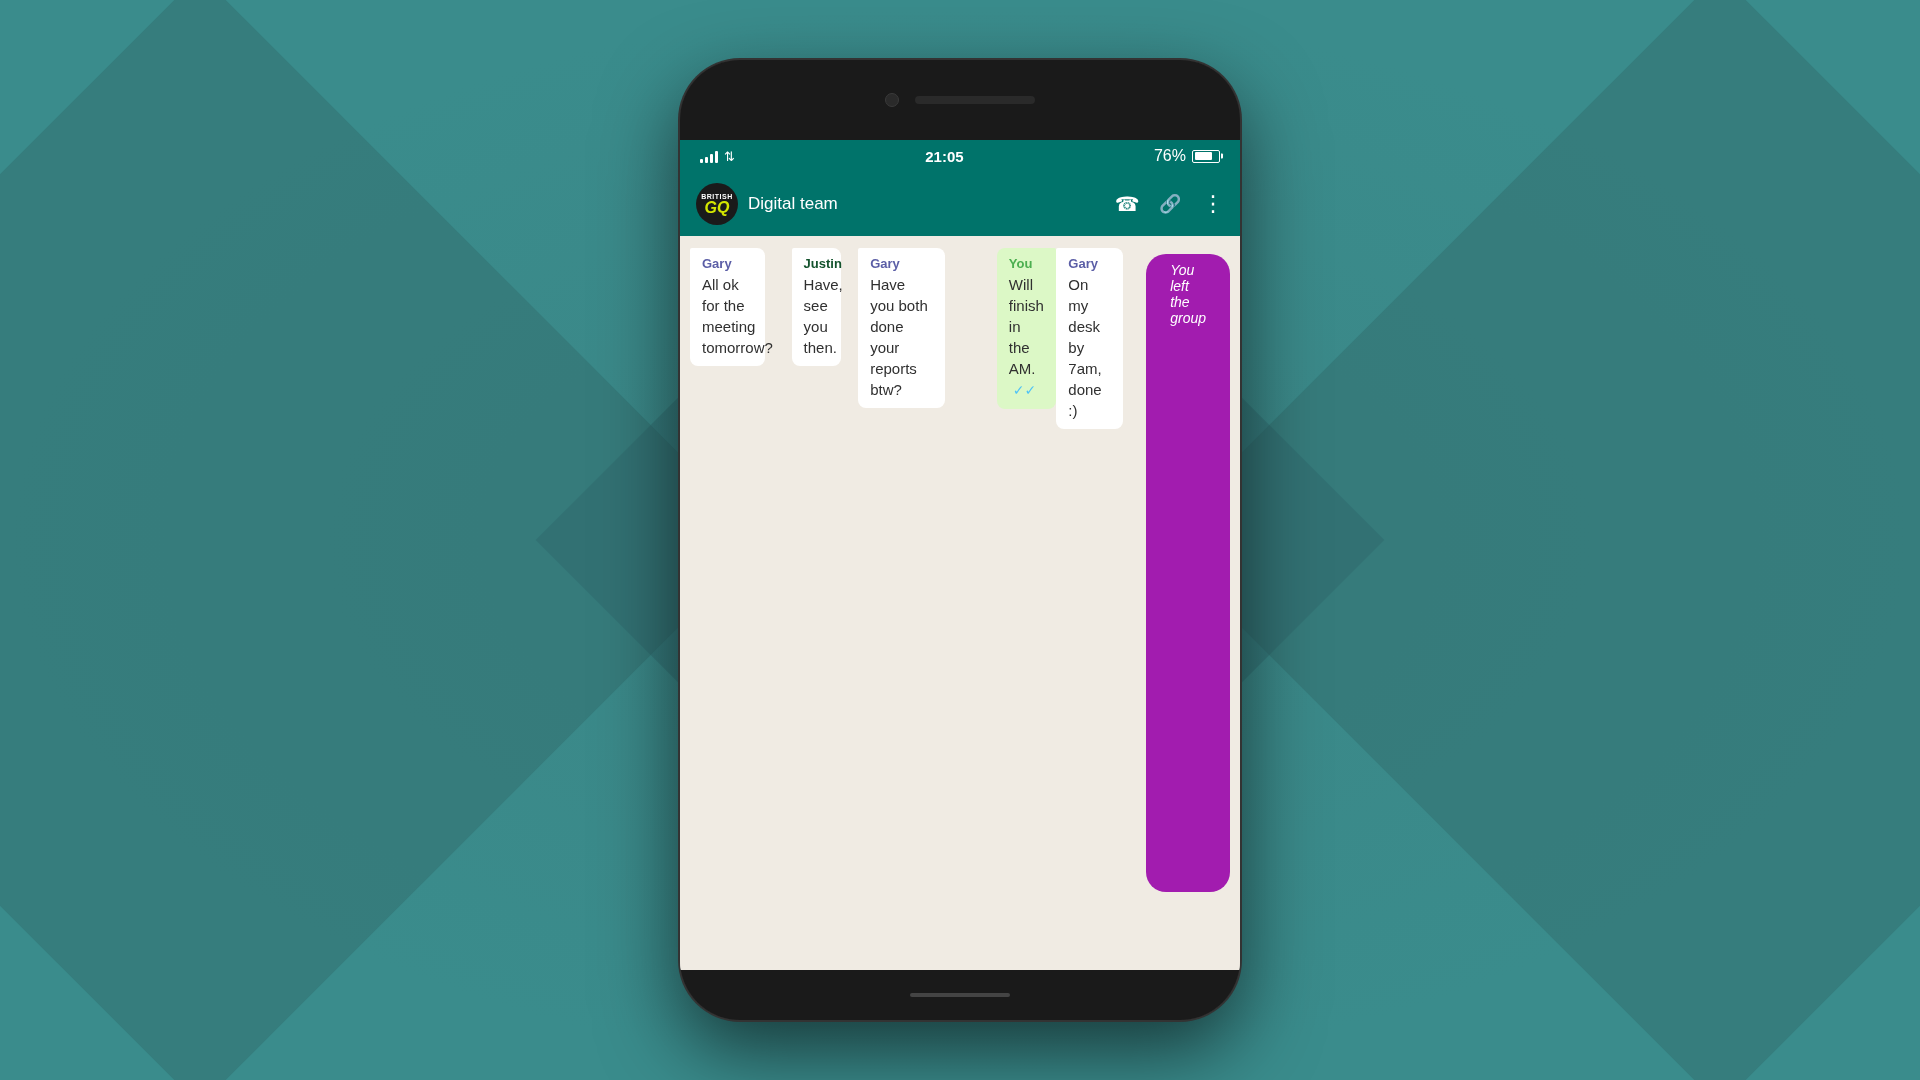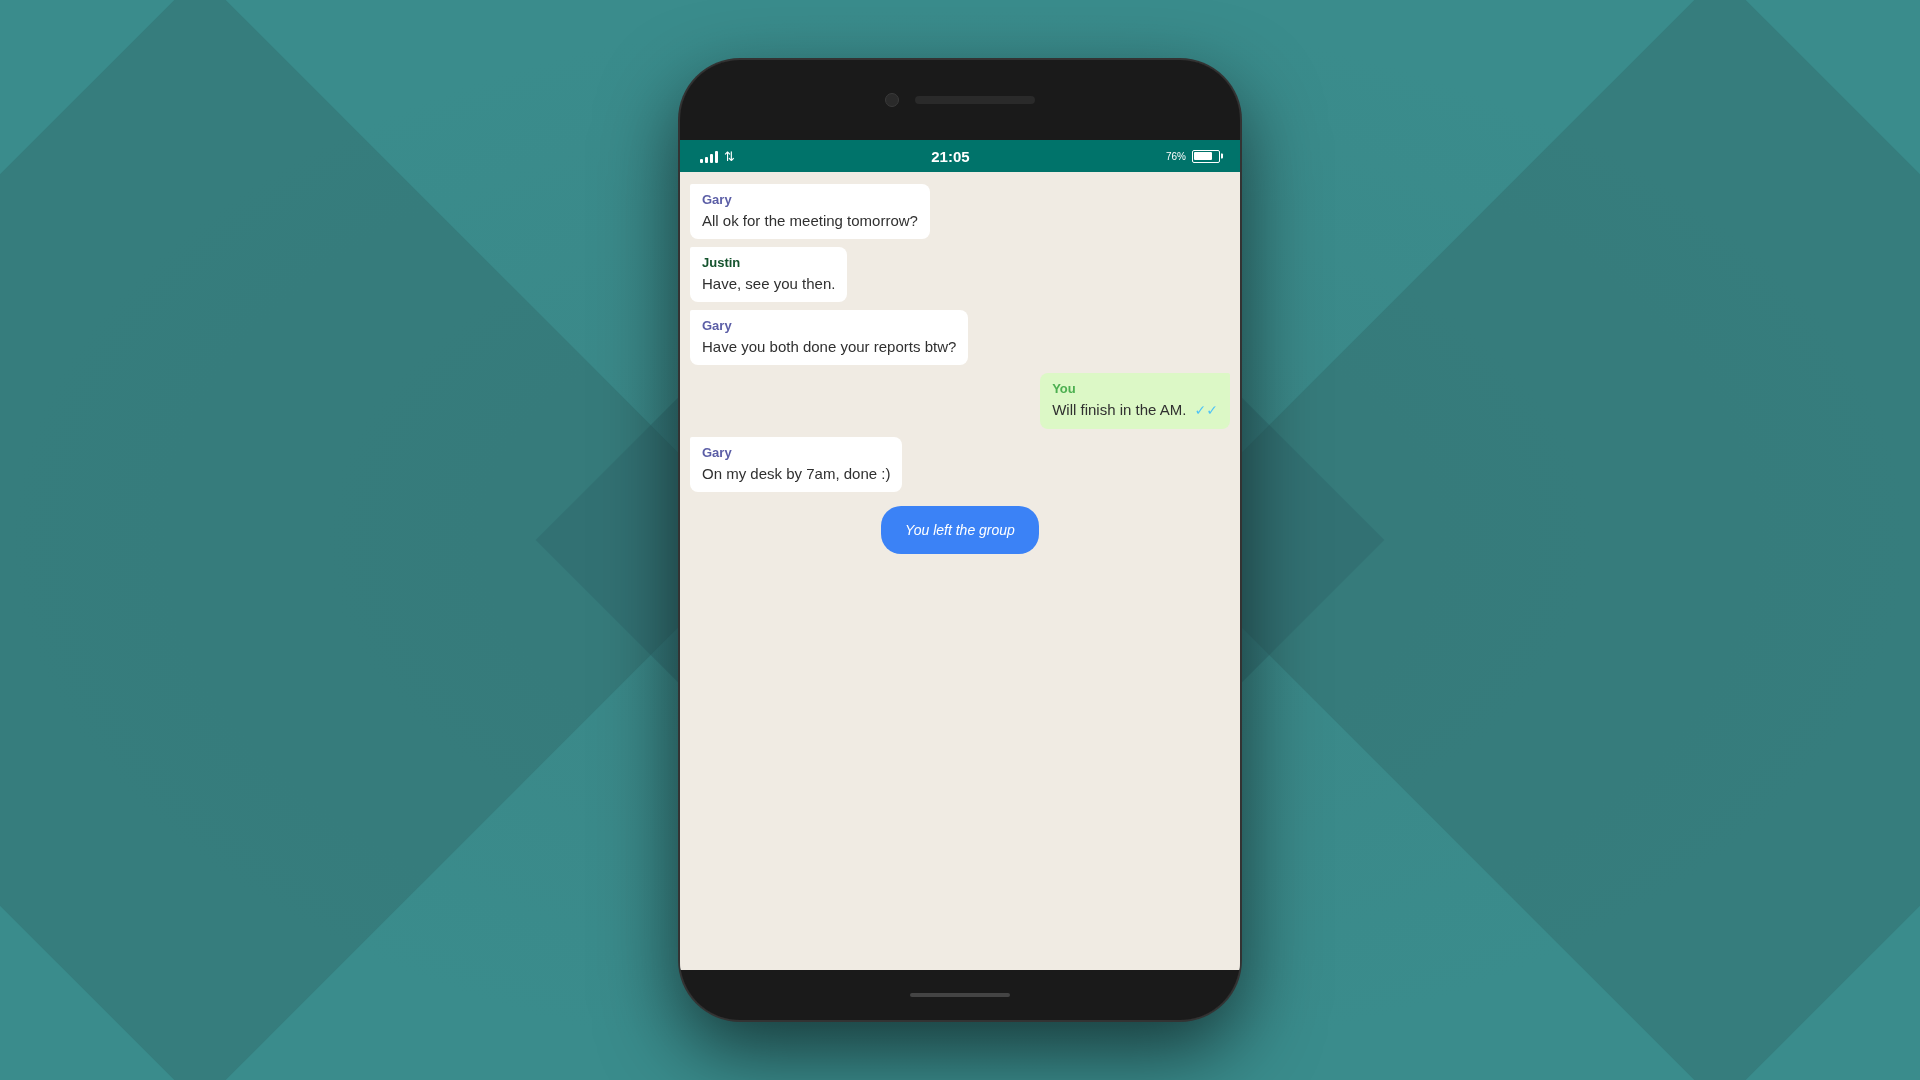--- a/index.html
+++ b/index.html
@@ -144,21 +144,21 @@
     }
 
     .status-right {
       display: flex;
       align-items: center;
       gap: 6px;
     }
 
     .battery-text {
       color: white;
-      font-size: 10px;
+      font-size: 16px;
     }
 
     .battery-icon {
       width: 28px;
       height: 13px;
       border: 1.5px solid white;
       border-radius: 2px;
       position: relative;
       display: flex;
       align-items: center;
@@ -243,22 +243,21 @@
       color: white;
       font-size: 20px;
       cursor: pointer;
     }
 
     
     .chat-area {
       flex: 1;
       padding: 12px 10px;
       display: flex;
-      flex-direction: column;
-      gap: 8px;
+      flex-direction: row;
       overflow-y: auto;
       background: #f0ebe3;
     }
 
     
     .message-row {
       display: flex;
       flex-direction: column;
     }
 
@@ -310,23 +309,23 @@
     }
 
     
     .system-message {
       display: flex;
       justify-content: center;
       margin: 6px 0;
     }
 
     .system-bubble {
-      background: #3b82f6;
-      color: white;
-      padding: 16px 24px;
+      background: #a21caf;
+      color: white;
+      padding: 8px 24px;
       border-radius: 20px;
       font-size: 14px;
       font-style: italic;
       font-weight: 500;
     }
 
     
     .chat-bottom {
       height: 60px;
       background: #f0ebe3;
@@ -378,20 +377,34 @@
       </div>
       <div class="status-time">21:05</div>
       <div class="status-right">
         <span class="battery-text">76%</span>
         <div class="battery-icon">
           <div class="battery-fill"></div>
         </div>
       </div>
     </div>
 
+    <div class="chat-header">
+      <div class="group-avatar">
+        <div class="gq-logo">
+          <span class="british">BRITISH</span>
+          <span class="gq">GQ</span>
+        </div>
+      </div>
+      <div class="group-name">Digital team</div>
+      <div class="header-icons">
+        <span class="header-icon">☎</span>
+        <span class="header-icon" style="font-size:18px;">🔗</span>
+        <span class="header-icon" style="font-size:22px;">⋮</span>
+      </div>
+    </div>
 
     <div class="chat-area">
 
       <div class="message-row incoming">
         <div class="bubble incoming">
           <div class="sender-name sender-gary">Gary</div>
           <div class="bubble-text">All ok for the meeting tomorrow?</div>
         </div>
       </div>
 

